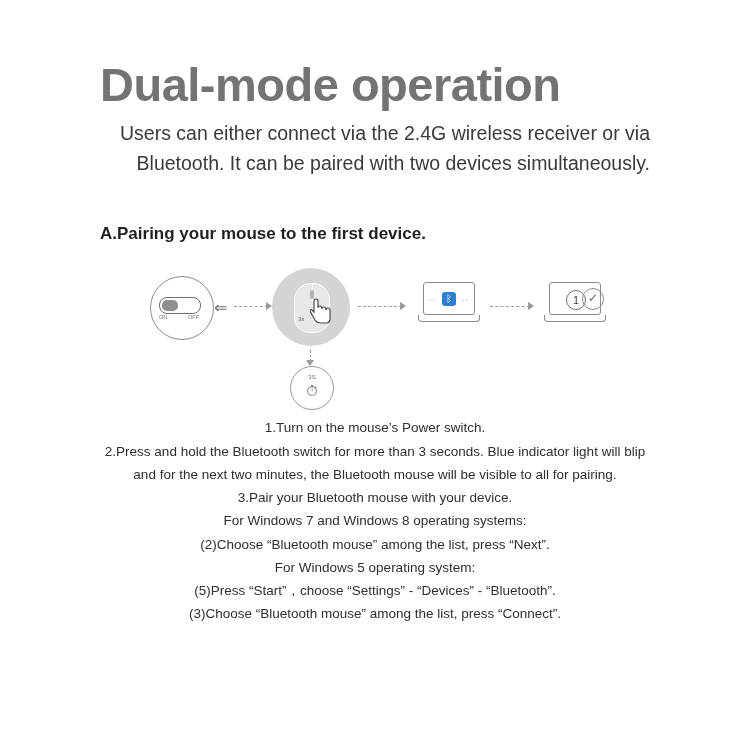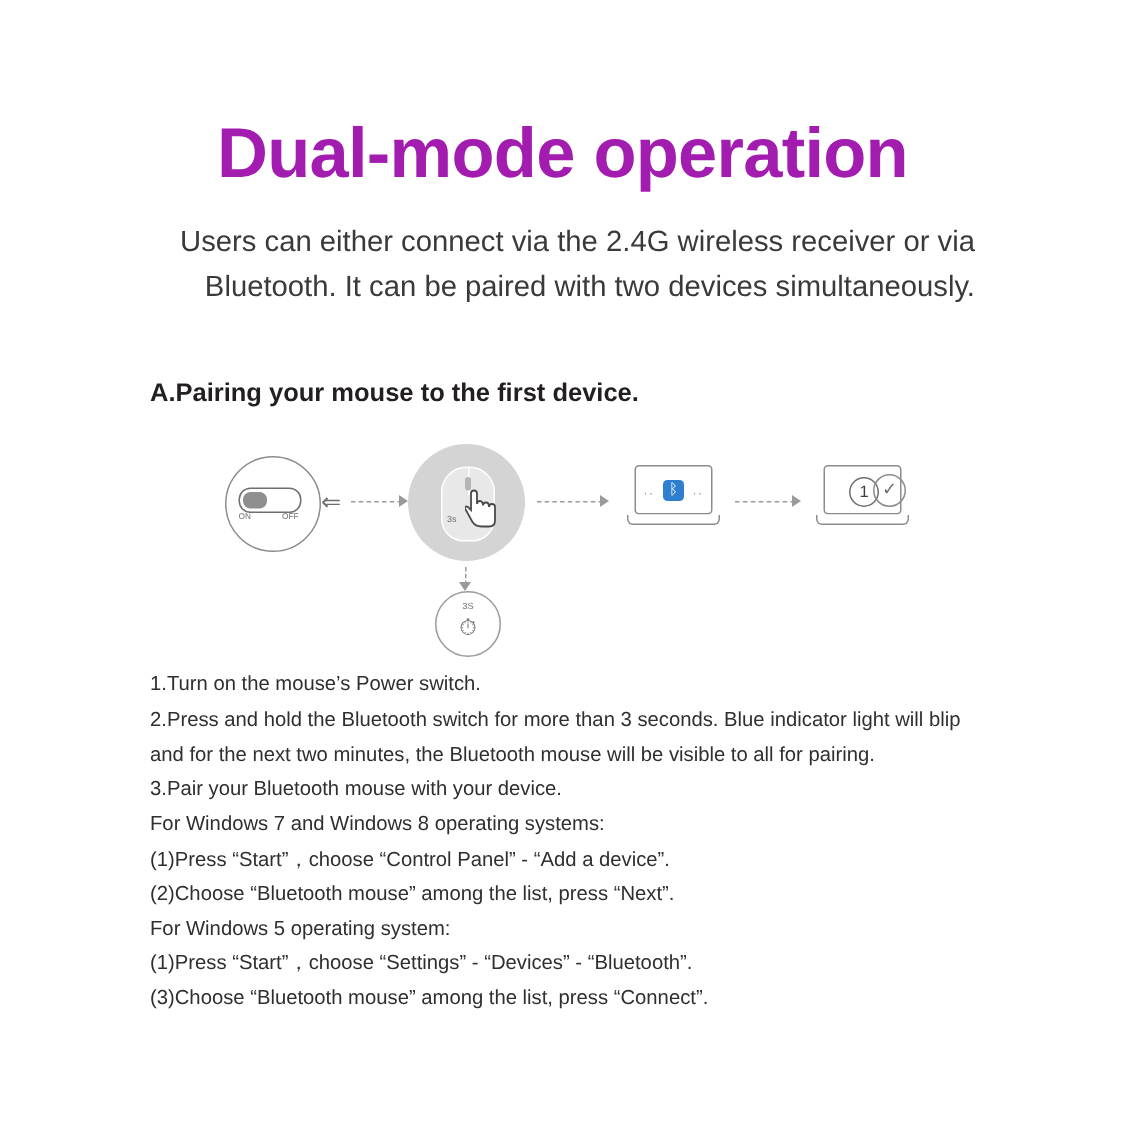--- a/index.html
+++ b/index.html
@@ -15,28 +15,27 @@
     overflow: hidden;
   }
   .page {
     position: relative;
     width: 750px;
     height: 750px;
     box-sizing: border-box;
     padding: 0 100px;
   }
   .title {
-    margin: 17px;
+    margin: 0;
     padding-top: 58px;
     font-size: 47px;
     font-weight: bold;
     letter-spacing: -0.5px;
-    color: #a21caf;
+    color: #737373;
     line-height: 1.15;
-    text-align: center;
   }
   .subtitle {
     margin: 6px 0 0 0;
     font-size: 19.5px;
     line-height: 1.55;
     color: #3a3a3a;
     font-weight: 400;
     max-width: 580px;
     text-align: right;
   }
@@ -258,20 +257,21 @@
 
   
   .instructions {
     margin-top: 18px;
     font-size: 13.5px;
     line-height: 1.72;
     color: #2f2f2f;
   }
   .instructions p {
     margin: 0;
+    text-align: center;
   }
 </style>
 </head>
 <body>
 
 <div class="page">
 
   <h1 class="title">Dual-mode operation</h1>
   <p class="subtitle">Users can either connect via the 2.4G wireless receiver or via Bluetooth. It can be paired with two devices simultaneously.</p>
   <p class="section-heading">A.Pairing your mouse to the first device.</p>
@@ -334,20 +334,19 @@
     </div>
 
     <div class="check-icon">✓</div>
   </div>
 
   <div class="instructions">
     <p>1.Turn on the mouse’s Power switch.</p>
     <p>2.Press and hold the Bluetooth switch for more than 3 seconds. Blue indicator light will blip and for the next two minutes, the Bluetooth mouse will be visible to all for pairing.</p>
     <p>3.Pair your Bluetooth mouse with your device.</p>
     <p>For Windows 7 and Windows 8 operating systems:</p>
-    <p>(1)Press “Start”，choose “Control Panel” - “Add a device”.</p>
     <p>(2)Choose “Bluetooth mouse” among the list, press “Next”.</p>
     <p>For Windows 5 operating system:</p>
-    <p>(1)Press “Start”，choose “Settings” - “Devices” - “Bluetooth”.</p>
+    <p>(5)Press “Start”，choose “Settings” - “Devices” - “Bluetooth”.</p>
     <p>(3)Choose “Bluetooth mouse” among the list, press “Connect”.</p>
   </div>
 
 </div>
 
 </body></html>

